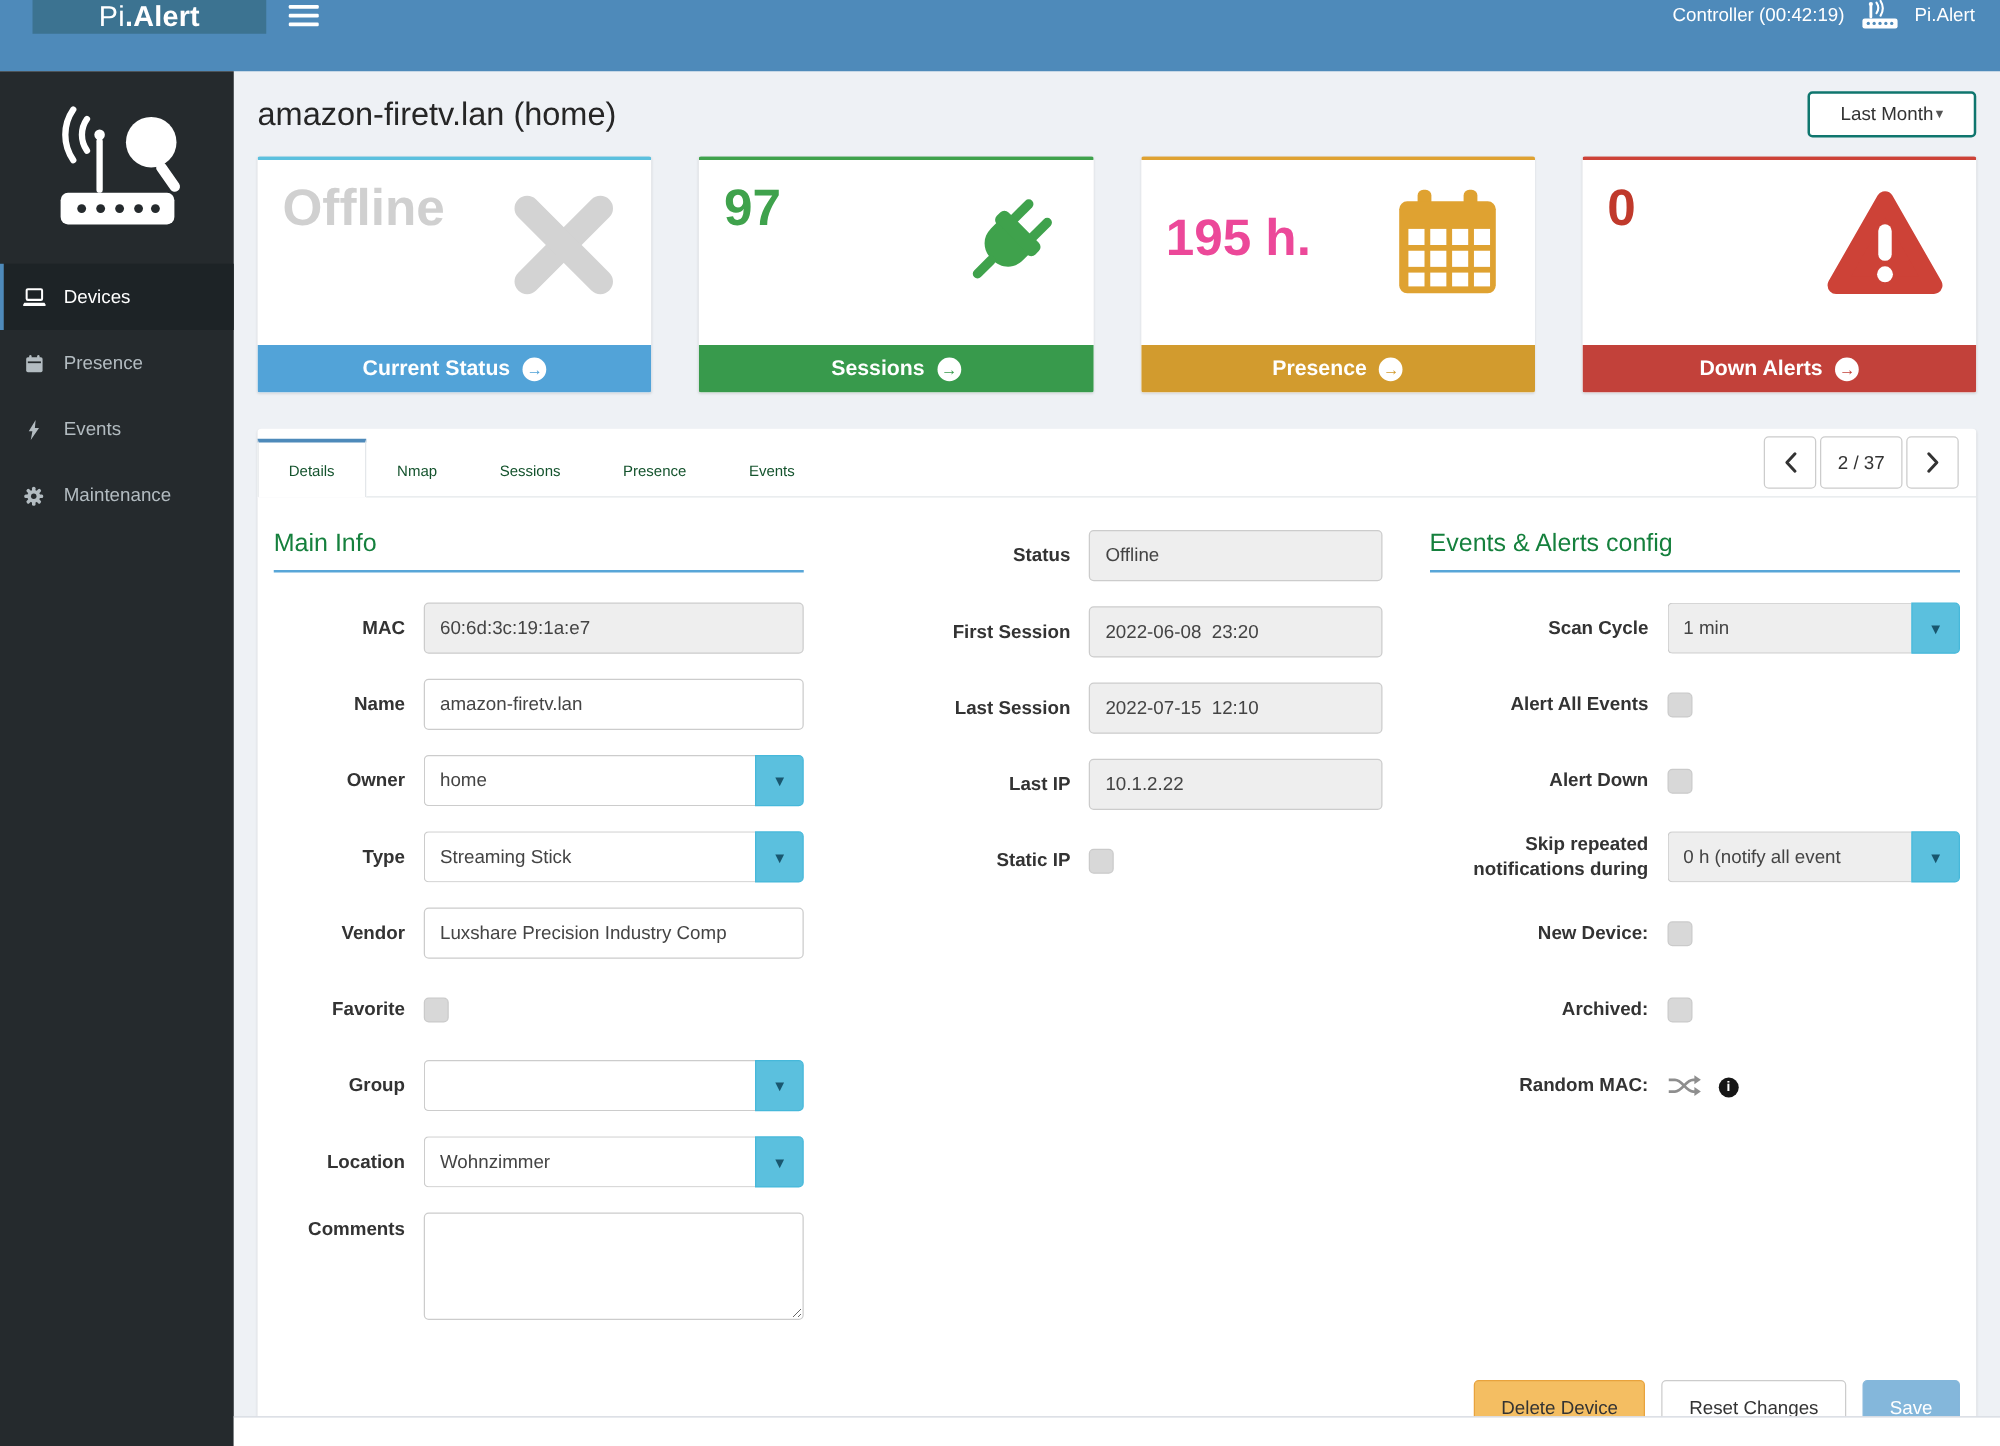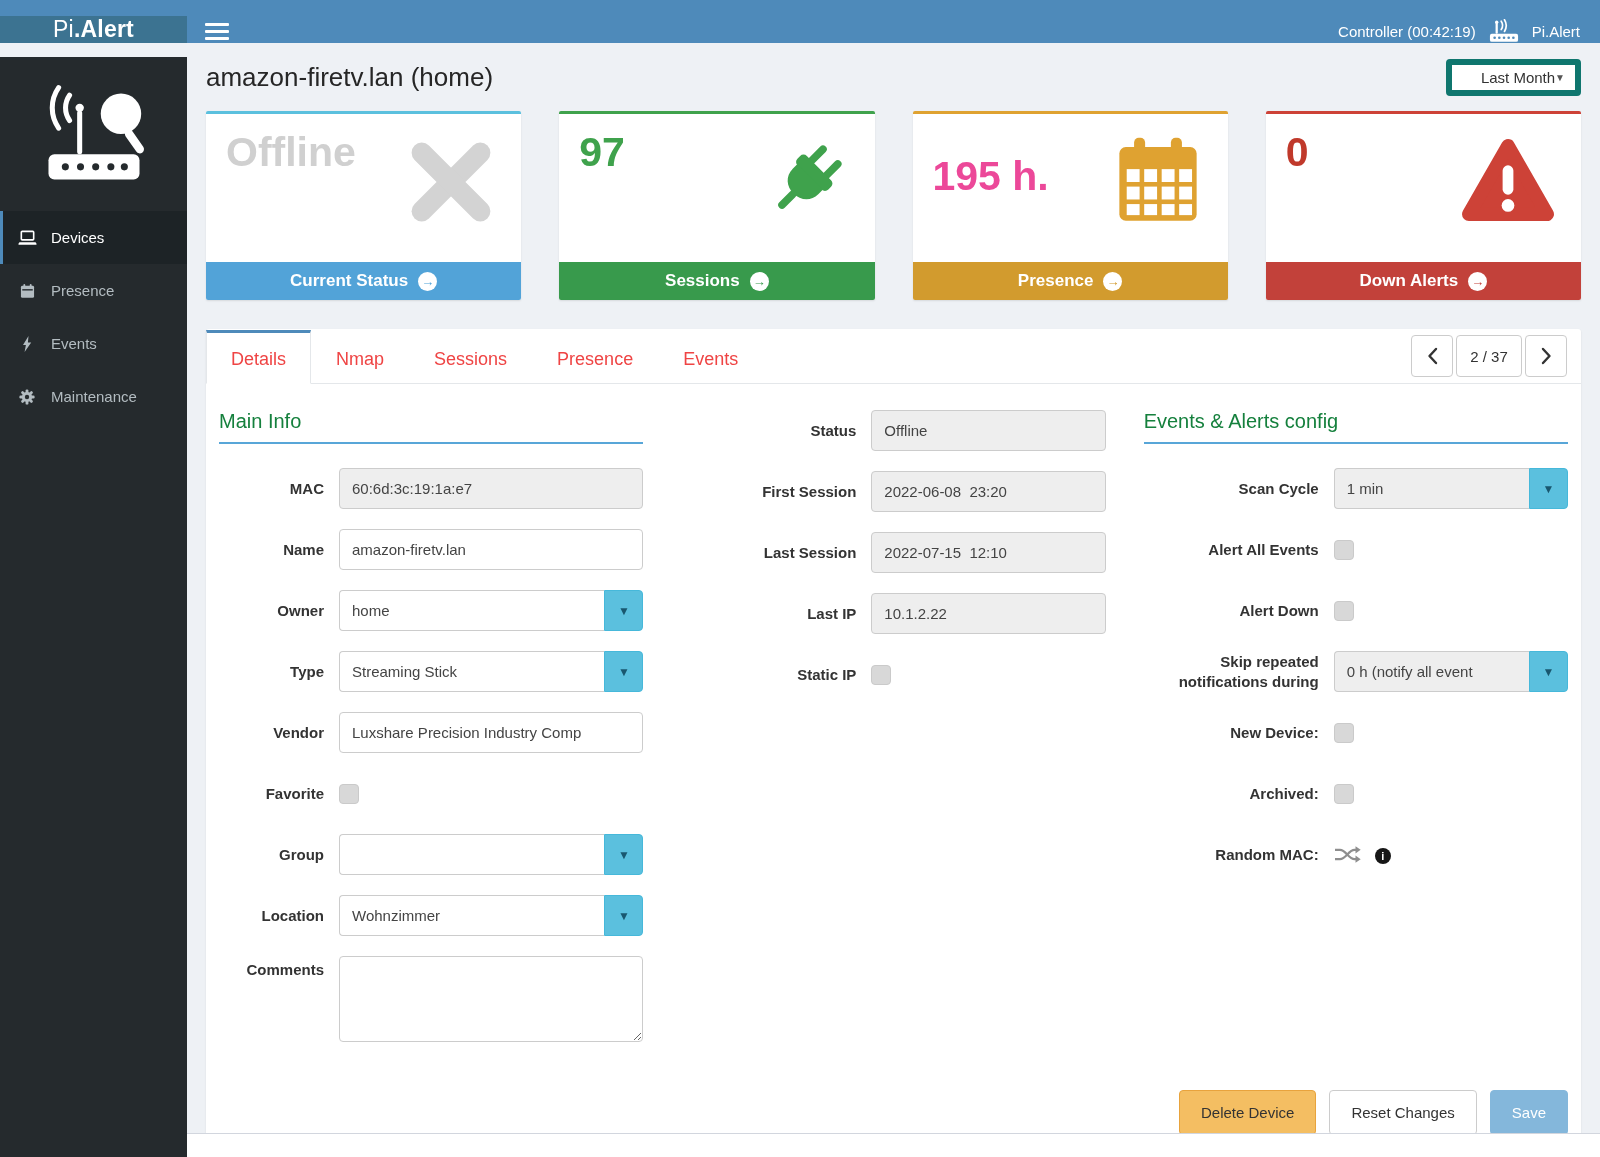--- a/index.html
+++ b/index.html
@@ -4,40 +4,40 @@
 <style>
   * { box-sizing: border-box; }
   html, body { margin: 0; padding: 0; }
   body {
     width: 1600px; height: 1157px; overflow: hidden; position: relative;
     background: #eef1f5; color: #333;
     font-family: "Liberation Sans", sans-serif;
   }
 
   
-  .navbar { height: 43px; background: #4e8aba; display: flex; align-items: flex-end; }
+  .navbar { height: 57px; background: #4e8aba; display: flex; align-items: flex-start; padding-left: 26px; }
   .brand { width: 187px; background: #3c7391; color: #fff; display: flex; align-items: center; justify-content: center; font-size: 23px; letter-spacing: .2px; }
   .brand .bold { font-weight: bold; }
   .nav-main { flex: 1; display: flex; align-items: center; justify-content: space-between; padding: 0 20px 0 18px; }
   .hamburger { width: 24px; display: flex; flex-direction: column; gap: 4px; cursor: pointer; }
   .hamburger div { height: 3px; background: #fff; border-radius: 1px; }
   .nav-right { display: flex; align-items: center; gap: 13px; color: #fff; font-size: 15px; }
 
   
   .sidebar { position: absolute; top: 57px; left: 0; bottom: 0; width: 187px; background: #252a2d; }
   .logo-wrap { padding: 26px 0 26px; display: flex; justify-content: center; }
   .side-item { display: flex; align-items: center; gap: 13px; padding: 0 13px; height: 53px; color: #b3bcc1; font-size: 15px; border-left: 3px solid transparent; cursor: pointer; }
   .side-item.active { background: #1d2326; color: #fff; border-left-color: #4e8aba; }
   .side-icon { width: 22px; display: flex; justify-content: center; }
 
   
   .content { margin-left: 187px; padding: 0 19px; }
   .content-header { display: flex; justify-content: space-between; align-items: center; padding: 16px 0 15px; }
   .page-title { font-size: 26px; color: #262626; }
-  .period-select { width: 135px; height: 37px; background: #fff; border: 6px solid #0f766e; border-radius: 4px; display: flex; align-items: center; justify-content: flex-end; padding: 0 10px 0 12px; font-size: 15px; cursor: pointer; }
+  .period-select { width: 135px; height: 37px; background: #fff; border: 2px solid #0f766e; border-radius: 4px; display: flex; align-items: center; justify-content: center; padding: 0 10px 0 12px; font-size: 15px; cursor: pointer; }
   .period-caret { font-size: 10px; color: #555; }
 
   
   .cards { display: flex; gap: 38px; margin-bottom: 29px; }
   .card { flex: 1; background: #fff; border-radius: 2px; box-shadow: 0 1px 2px rgba(0,0,0,.10); overflow: hidden; }
   .card-body { height: 148px; position: relative; padding: 16px 20px; }
   .card-value { font-size: 41px; font-weight: bold; line-height: 1.1; }
   .card-icon { position: absolute; right: 24px; top: 22px; }
   .card-footer { height: 38px; display: flex; align-items: center; justify-content: center; gap: 10px; color: #fff; font-size: 17px; font-weight: bold; cursor: pointer; }
   .circle-arrow { width: 19px; height: 19px; border-radius: 50%; background: #fff; display: inline-flex; align-items: center; justify-content: center; font-size: 13px; font-weight: bold; }
@@ -59,21 +59,21 @@
 
   .c-red { border-top: 3px solid #cd4237; }
   .c-red .card-value { color: #c0392b; }
   .c-red .card-footer { background: #c2413a; }
   .c-red .circle-arrow { color: #c2413a; }
 
   
   .panel { background: #fff; box-shadow: 0 1px 2px rgba(0,0,0,.10); border-radius: 3px; }
   .tabs-row { display: flex; justify-content: space-between; align-items: flex-end; border-bottom: 1px solid #e4e7ea; }
   .tabs { display: flex; }
-  .tab { padding: 16px 24px 13px; font-size: 18px; color: #ef4444; border: 1px solid transparent; border-top-width: 3px; margin-bottom: -1px; cursor: pointer; }
+  .tab { padding: 16px 24px 13px; font-size: 12px; color: #14532d; border: 1px solid transparent; border-top-width: 3px; margin-bottom: -1px; cursor: pointer; }
   .tab.active { border-color: #e4e7ea; border-top: 3px solid #4e8aba; border-bottom: 1px solid #fff; background: #fff; }
   .pager { display: flex; gap: 3px; align-items: center; align-self: center; padding: 6px 14px; }
   .pager-btn { width: 42px; height: 42px; background: #fff; border: 1px solid #ccc; border-radius: 4px; display: flex; align-items: center; justify-content: center; cursor: pointer; padding: 0; }
   .pager-count { height: 42px; min-width: 66px; border: 1px solid #ccc; border-radius: 4px; display: flex; align-items: center; justify-content: center; font-size: 15px; padding: 0 10px; background: #fff; }
 
   
   .form-columns { display: flex; gap: 38px; padding: 26px 13px 0; }
   .fcol { flex: 1; min-width: 0; }
   .fcol-title { font-size: 20px; color: #15803d; padding-bottom: 9px; border-bottom: 2px solid #58a6d8; margin-bottom: 24px; }
   .frow { display: flex; align-items: center; margin-bottom: 20px; min-height: 41px; }

